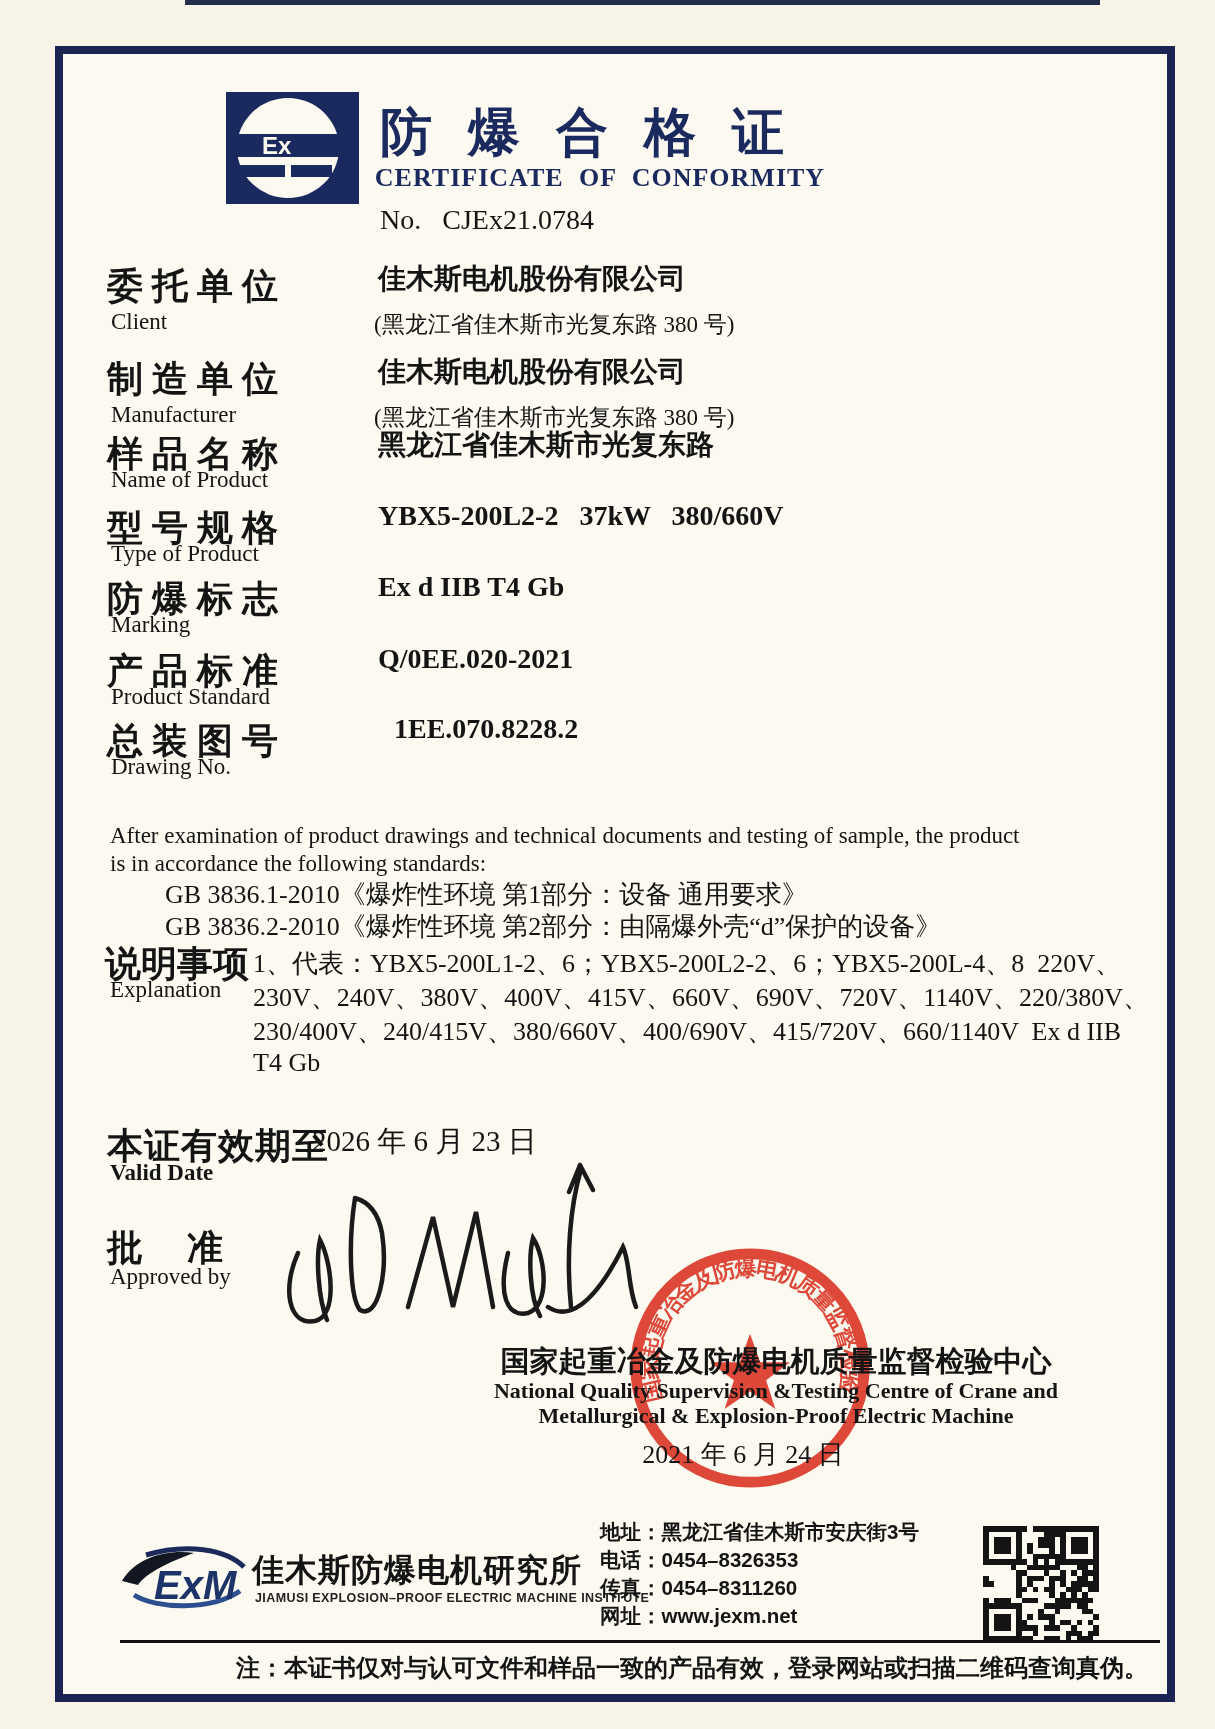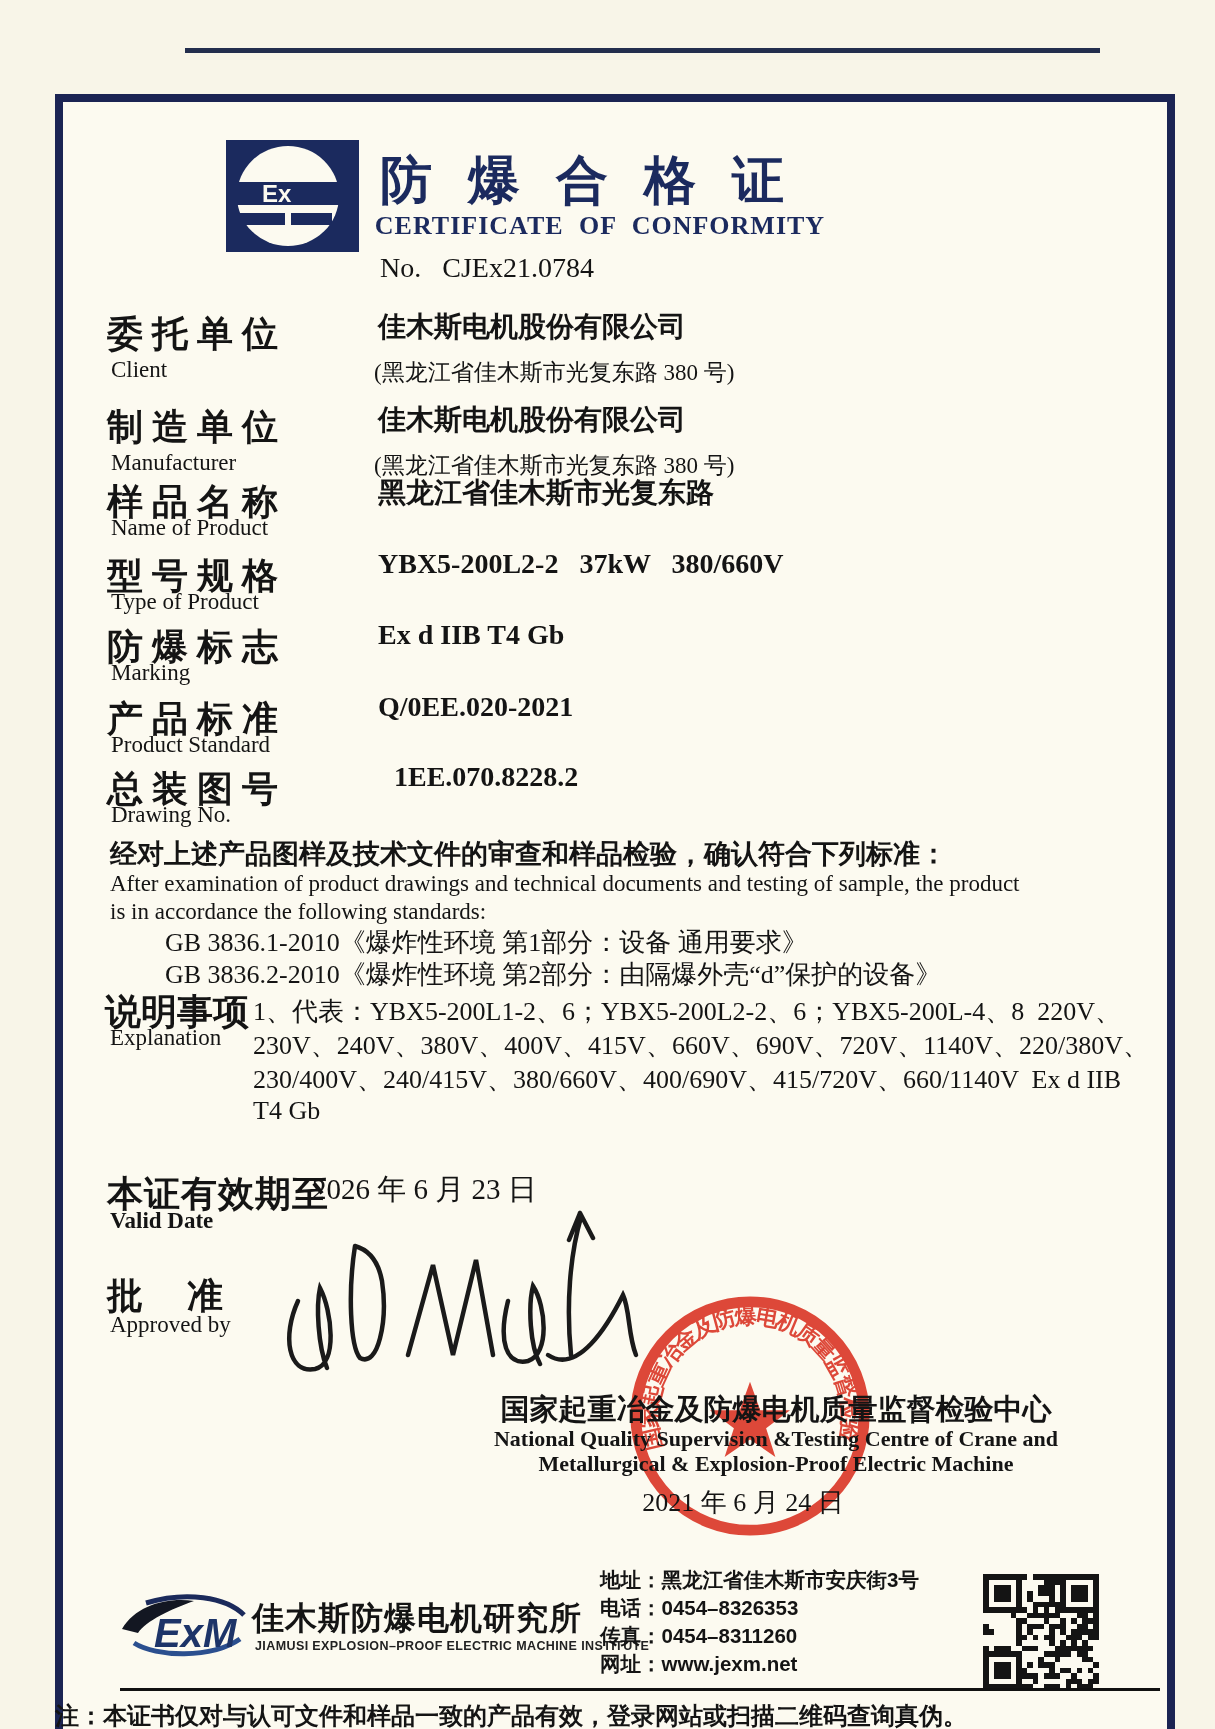--- a/index.html
+++ b/index.html
@@ -1,18 +1,18 @@
 <!DOCTYPE html>
 <html><head>
 <meta charset="utf-8">
 <style>
   html,body{margin:0;padding:0;background:#f6f3e3;}
   .page{position:relative;width:1215px;height:1729px;background:#f8f5e8;overflow:hidden;
         font-family:"Liberation Serif","DejaVu Serif",serif;color:#141414;}
-  .abs{position:absolute;margin-top:48px;}
+  .abs{position:absolute;}
   .scan-edge{left:185px;top:0;width:915px;height:5px;background:#232e4d;}
   .frame{left:55px;top:46px;width:1104px;height:1640px;border:8px solid #1b2453;background:#fcfaf0;}
   
   .title-zh{left:370px;top:98px;width:460px;font-size:52px;font-weight:700;color:#1b2a5e;
             letter-spacing:36px;text-align:center;white-space:nowrap;
             font-family:"Liberation Serif","DejaVu Serif",serif;}
   .title-en{left:330px;top:163px;width:540px;font-size:26px;font-weight:700;color:#1b2a5e;
             letter-spacing:1px;word-spacing:8px;text-align:center;white-space:nowrap;}
   .cert-no{left:380px;top:204px;width:450px;font-size:28px;text-align:left;white-space:pre;}
   
@@ -31,21 +31,21 @@
   .issuer-en{font-size:22px;font-weight:700;text-align:center;white-space:nowrap;}
   .issuer-date{font-size:26px;text-align:center;white-space:pre;}
   
   .inst-zh{font-family:"Liberation Sans","DejaVu Sans",sans-serif;font-weight:700;
            font-size:32px;letter-spacing:1px;white-space:nowrap;}
   .inst-en{font-family:"Liberation Sans","DejaVu Sans",sans-serif;font-weight:700;
            font-size:12.5px;letter-spacing:.4px;white-space:nowrap;color:#222;}
   .contact-row{font-family:"Liberation Sans","DejaVu Sans",sans-serif;font-weight:700;
                font-size:20.5px;line-height:28px;white-space:pre;}
   .sep-line{left:120px;top:1640px;width:1040px;height:3px;background:#111;}
-  .note{left:55px;top:1652px;width:1104px;text-align:left;font-size:24px;font-weight:700;
+  .note{left:44px;top:1652px;width:1104px;text-align:right;font-size:24px;font-weight:700;
         font-family:"Liberation Sans","DejaVu Sans",sans-serif;white-space:nowrap;}
   .stamp{mix-blend-mode:multiply;opacity:.9;}
   .qr{display:grid;grid-template-columns:repeat(21,5.5px);grid-auto-rows:5.5px;}
   .qm{background:transparent;}
   .qm.on{background:#141414;}
 </style>
 </head>
 <body>
 
 <div class="page">
@@ -90,21 +90,20 @@
   <div class="abs value" style="left:378px;top:571px">Ex d IIB T4 Gb</div>
 
   <div class="abs zh-label" style="left:107px;top:647px">产品标准</div>
   <div class="abs en-label" style="left:111px;top:684px">Product Standard</div>
   <div class="abs value" style="left:378px;top:643px">Q/0EE.020-2021</div>
 
   <div class="abs zh-label" style="left:107px;top:717px">总装图号</div>
   <div class="abs en-label" style="left:111px;top:754px">Drawing No.</div>
   <div class="abs value" style="left:394px;top:713px">1EE.070.8228.2</div>
 
-  <div class="abs stmt-zh" style="left:110px;top:788px">经对上述产品图样及技术文件的审查和样品检验，确认符合下列标准：</div>
   <div class="abs stmt-en" style="left:110px;top:823px">After examination of product drawings and technical documents and testing of sample, the product</div>
   <div class="abs stmt-en" style="left:110px;top:851px">is in accordance the following standards:</div>
   <div class="abs std-line" style="left:165px;top:877px">GB 3836.1-2010《爆炸性环境 第1部分：设备 通用要求》</div>
   <div class="abs std-line" style="left:165px;top:909px">GB 3836.2-2010《爆炸性环境 第2部分：由隔爆外壳“d”保护的设备》</div>
 
   <div class="abs zh-label" style="left:105px;top:940px;letter-spacing:0">说明事项</div>
   <div class="abs en-label" style="left:110px;top:977px">Explanation</div>
   <div class="abs exp-line" style="left:253px;top:946px">1、代表：YBX5-200L1-2、6；YBX5-200L2-2、6；YBX5-200L-4、8  220V、</div>
   <div class="abs exp-line" style="left:253px;top:980px">230V、240V、380V、400V、415V、660V、690V、720V、1140V、220/380V、</div>
   <div class="abs exp-line" style="left:253px;top:1014px">230/400V、240/415V、380/660V、400/690V、415/720V、660/1140V  Ex d IIB</div>

